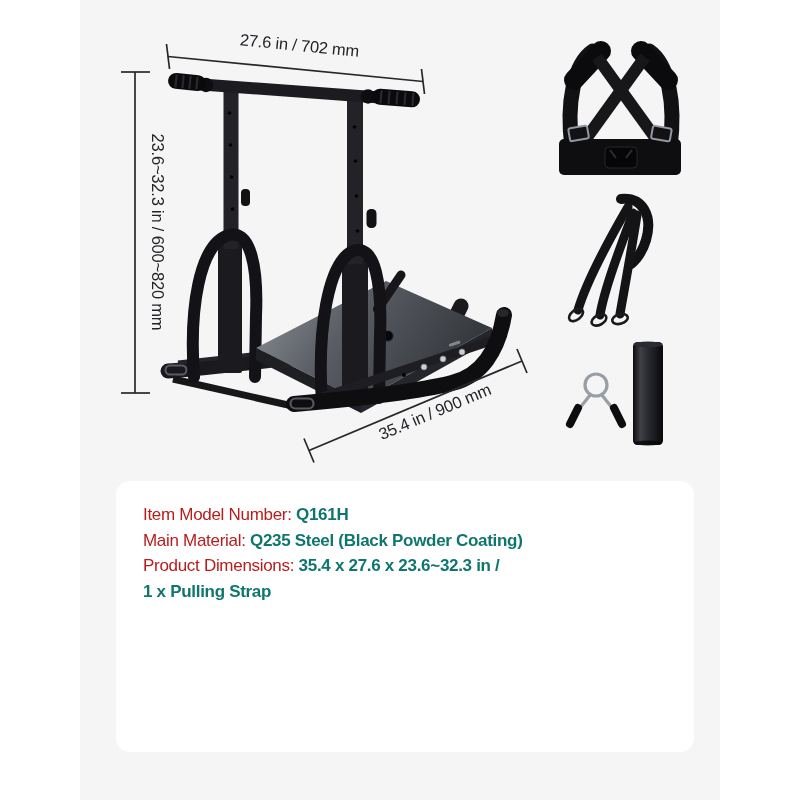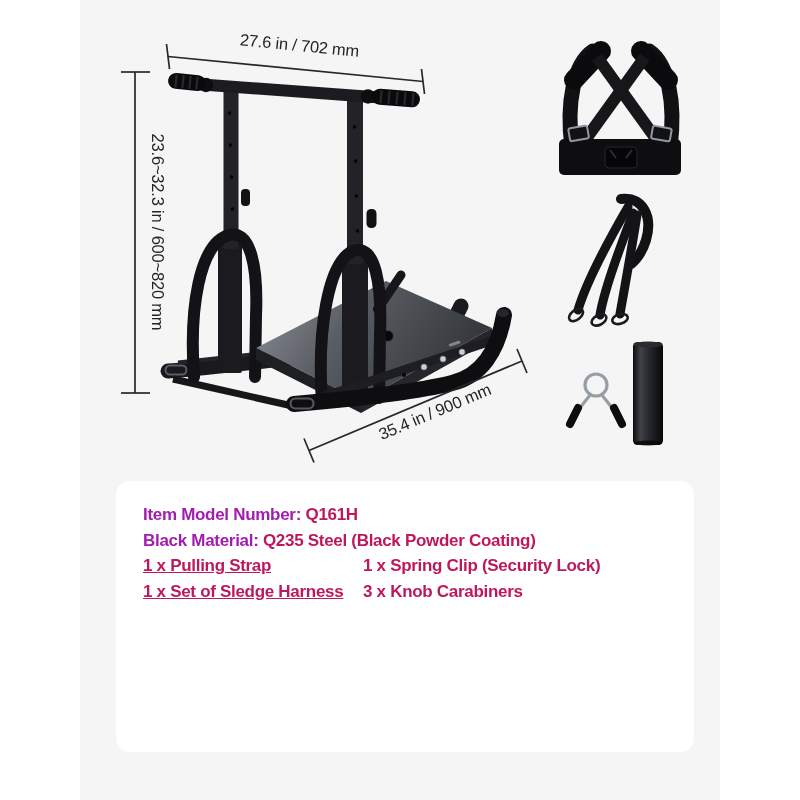--- a/index.html
+++ b/index.html
@@ -6,24 +6,24 @@
   .page{position:relative;width:800px;height:800px;background:#ffffff;overflow:hidden;
         font-family:"Liberation Sans",sans-serif;}
   .stage{position:absolute;left:80px;top:0;width:640px;height:800px;background:#f5f5f6;}
   .illustration{position:absolute;left:80px;top:0;width:640px;height:480px;}
   .dim-text{font-size:16.5px;fill:#232428;letter-spacing:-0.2px;}
   .spec-card{position:absolute;left:116px;top:481px;width:578px;height:271px;
              background:#ffffff;border-radius:14px;box-sizing:border-box;
              padding:21px 24px 0 27px;}
   .spec-line{font-size:17px;line-height:25.6px;letter-spacing:-0.3px;color:#1f1f22;
              white-space:nowrap;}
-  .spec-label{color:#a21caf;font-weight:700;}
-  .spec-value{color:#be185d;font-weight:700;}
+  .spec-label{color:#b91c1c;font-weight:400;}
+  .spec-value{color:#0f766e;font-weight:700;}
   .acc-row{display:flex;}
-  .acc-left{width:220px;flex:0 0 220px;text-decoration:underline;}
+  .acc-left{width:220px;flex:0 0 220px;}
 </style>
 </head>
 <body>
 
 <div class="page">
   <div class="stage"></div>
 
   <svg class="illustration" viewBox="80 0 640 480" width="640" height="480" xmlns="http://www.w3.org/2000/svg">
     <defs>
       <linearGradient id="deckGrad" x1="0" y1="0" x2="1" y2="0.35">
@@ -170,25 +170,24 @@
       <ellipse cx="648" cy="443" rx="14" ry="2.5" fill="#060608" opacity="0.8"></ellipse>
     </g>
   </svg>
 
   <div class="spec-card">
     <div class="spec-line">
       <span class="spec-label">Item Model Number:</span>
       <span class="spec-value">Q161H</span>
     </div>
     <div class="spec-line">
-      <span class="spec-label">Black Material:</span>
+      <span class="spec-label">Main Material:</span>
       <span class="spec-value">Q235 Steel (Black Powder Coating)</span>
+    </div>
+    <div class="spec-line">
+      <span class="spec-label">Product Dimensions:</span>
+      <span class="spec-value">35.4 x 27.6 x 23.6~32.3 in /</span>
     </div>
     <div class="spec-line acc-row">
       <span class="spec-value acc-left">1 x Pulling Strap</span>
-      <span class="spec-value">1 x Spring Clip (Security Lock)</span>
-    </div>
-    <div class="spec-line acc-row">
-      <span class="spec-value acc-left">1 x Set of Sledge Harness</span>
-      <span class="spec-value">3 x Knob Carabiners</span>
     </div>
   </div>
 </div>
 
 </body></html>

